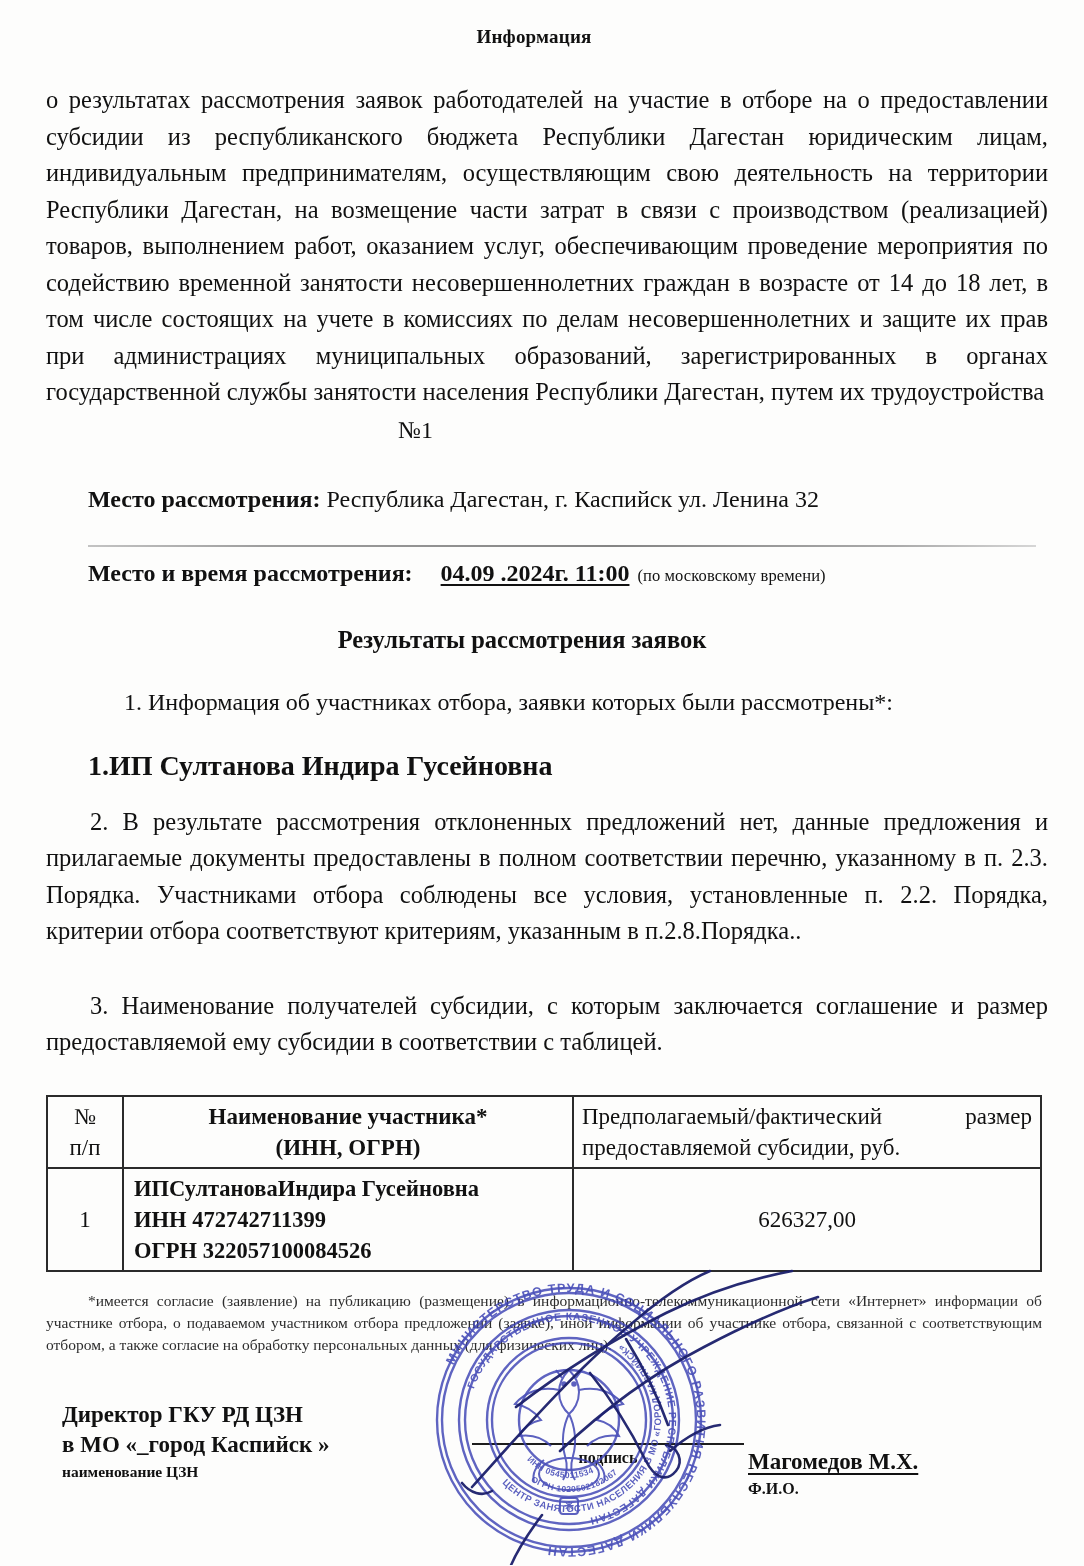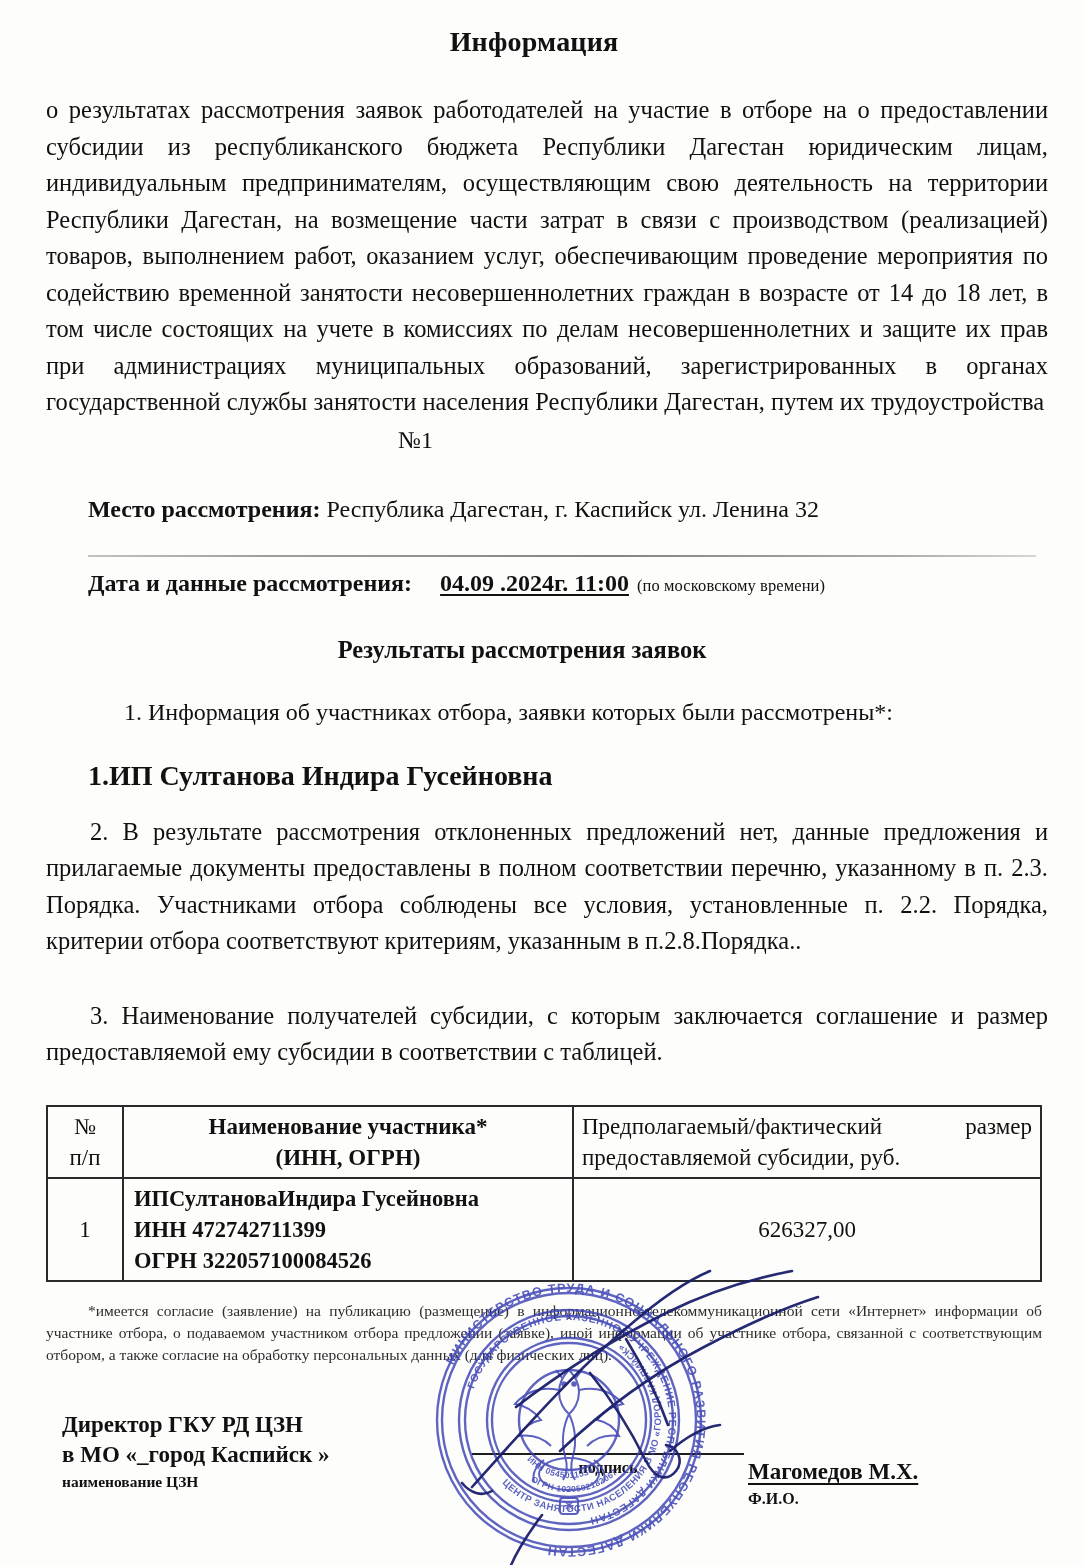--- a/index.html
+++ b/index.html
@@ -27,21 +27,21 @@
     position: absolute;
     left: 46px;
     right: 36px;
     top: 0;
   }
 
   
   .doc-title {
     text-align: center;
     font-weight: bold;
-    font-size: 28px;
+    font-size: 19px;
     letter-spacing: 0.2px;
     margin: 26px 0 0 0;
     padding-right: 26px;
   }
 
   
   .lead {
     margin: 34px 0 0 0;
     font-size: 24.5px;
     line-height: 36.5px;
@@ -271,21 +271,21 @@
     <p class="doc-number">№1</p>
 
     <p class="place-line">
       <span class="lbl">Место рассмотрения:</span>
       <span>Республика Дагестан, г. Каспийск ул. Ленина 32</span>
     </p>
 
     <div class="rule"></div>
 
     <p class="date-line">
-      <span class="lbl">Дата и данные рассмотрения:</span>
+      <span class="lbl">Место и время рассмотрения:</span>
       <span class="val">04.09 .2024г. 11:00</span>
       <span class="tz">(по московскому времени)</span>
     </p>
 
     <div class="section-title">Результаты рассмотрения заявок</div>
 
     <p class="item-1">1.  Информация об участниках отбора, заявки которых были рассмотрены*:</p>
 
     <p class="applicant-name">1.ИП Султанова Индира Гусейновна</p>
 

